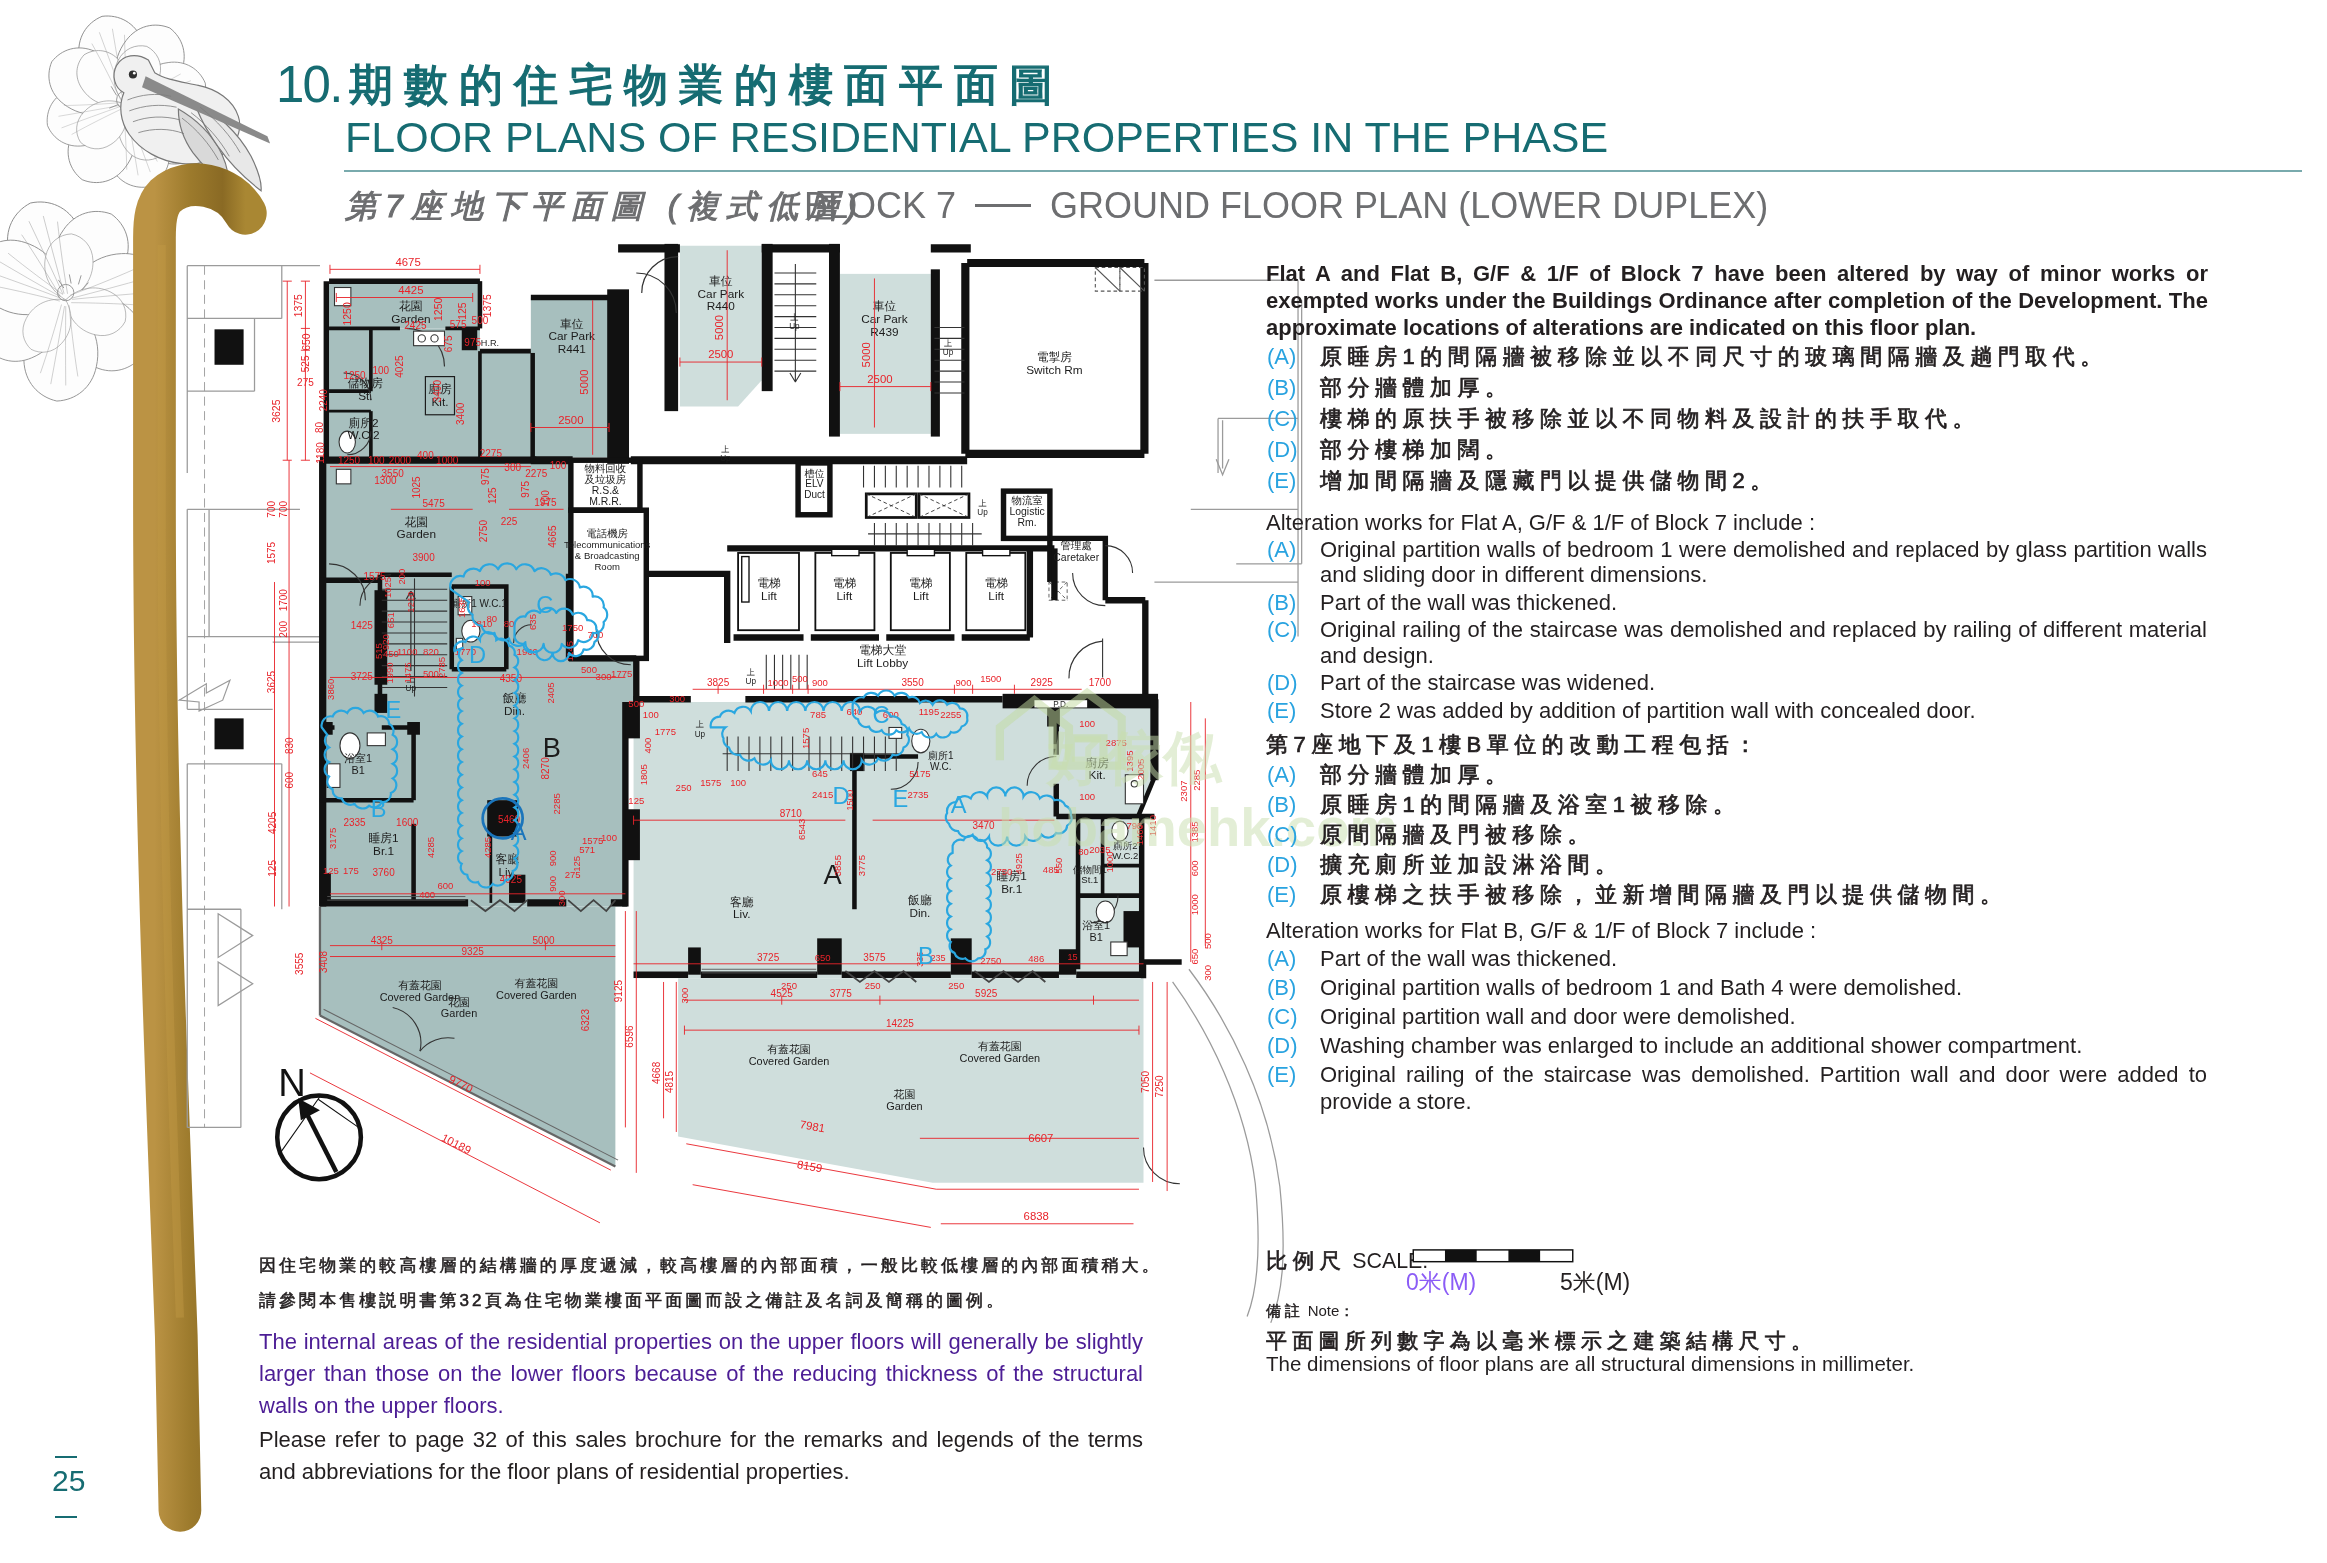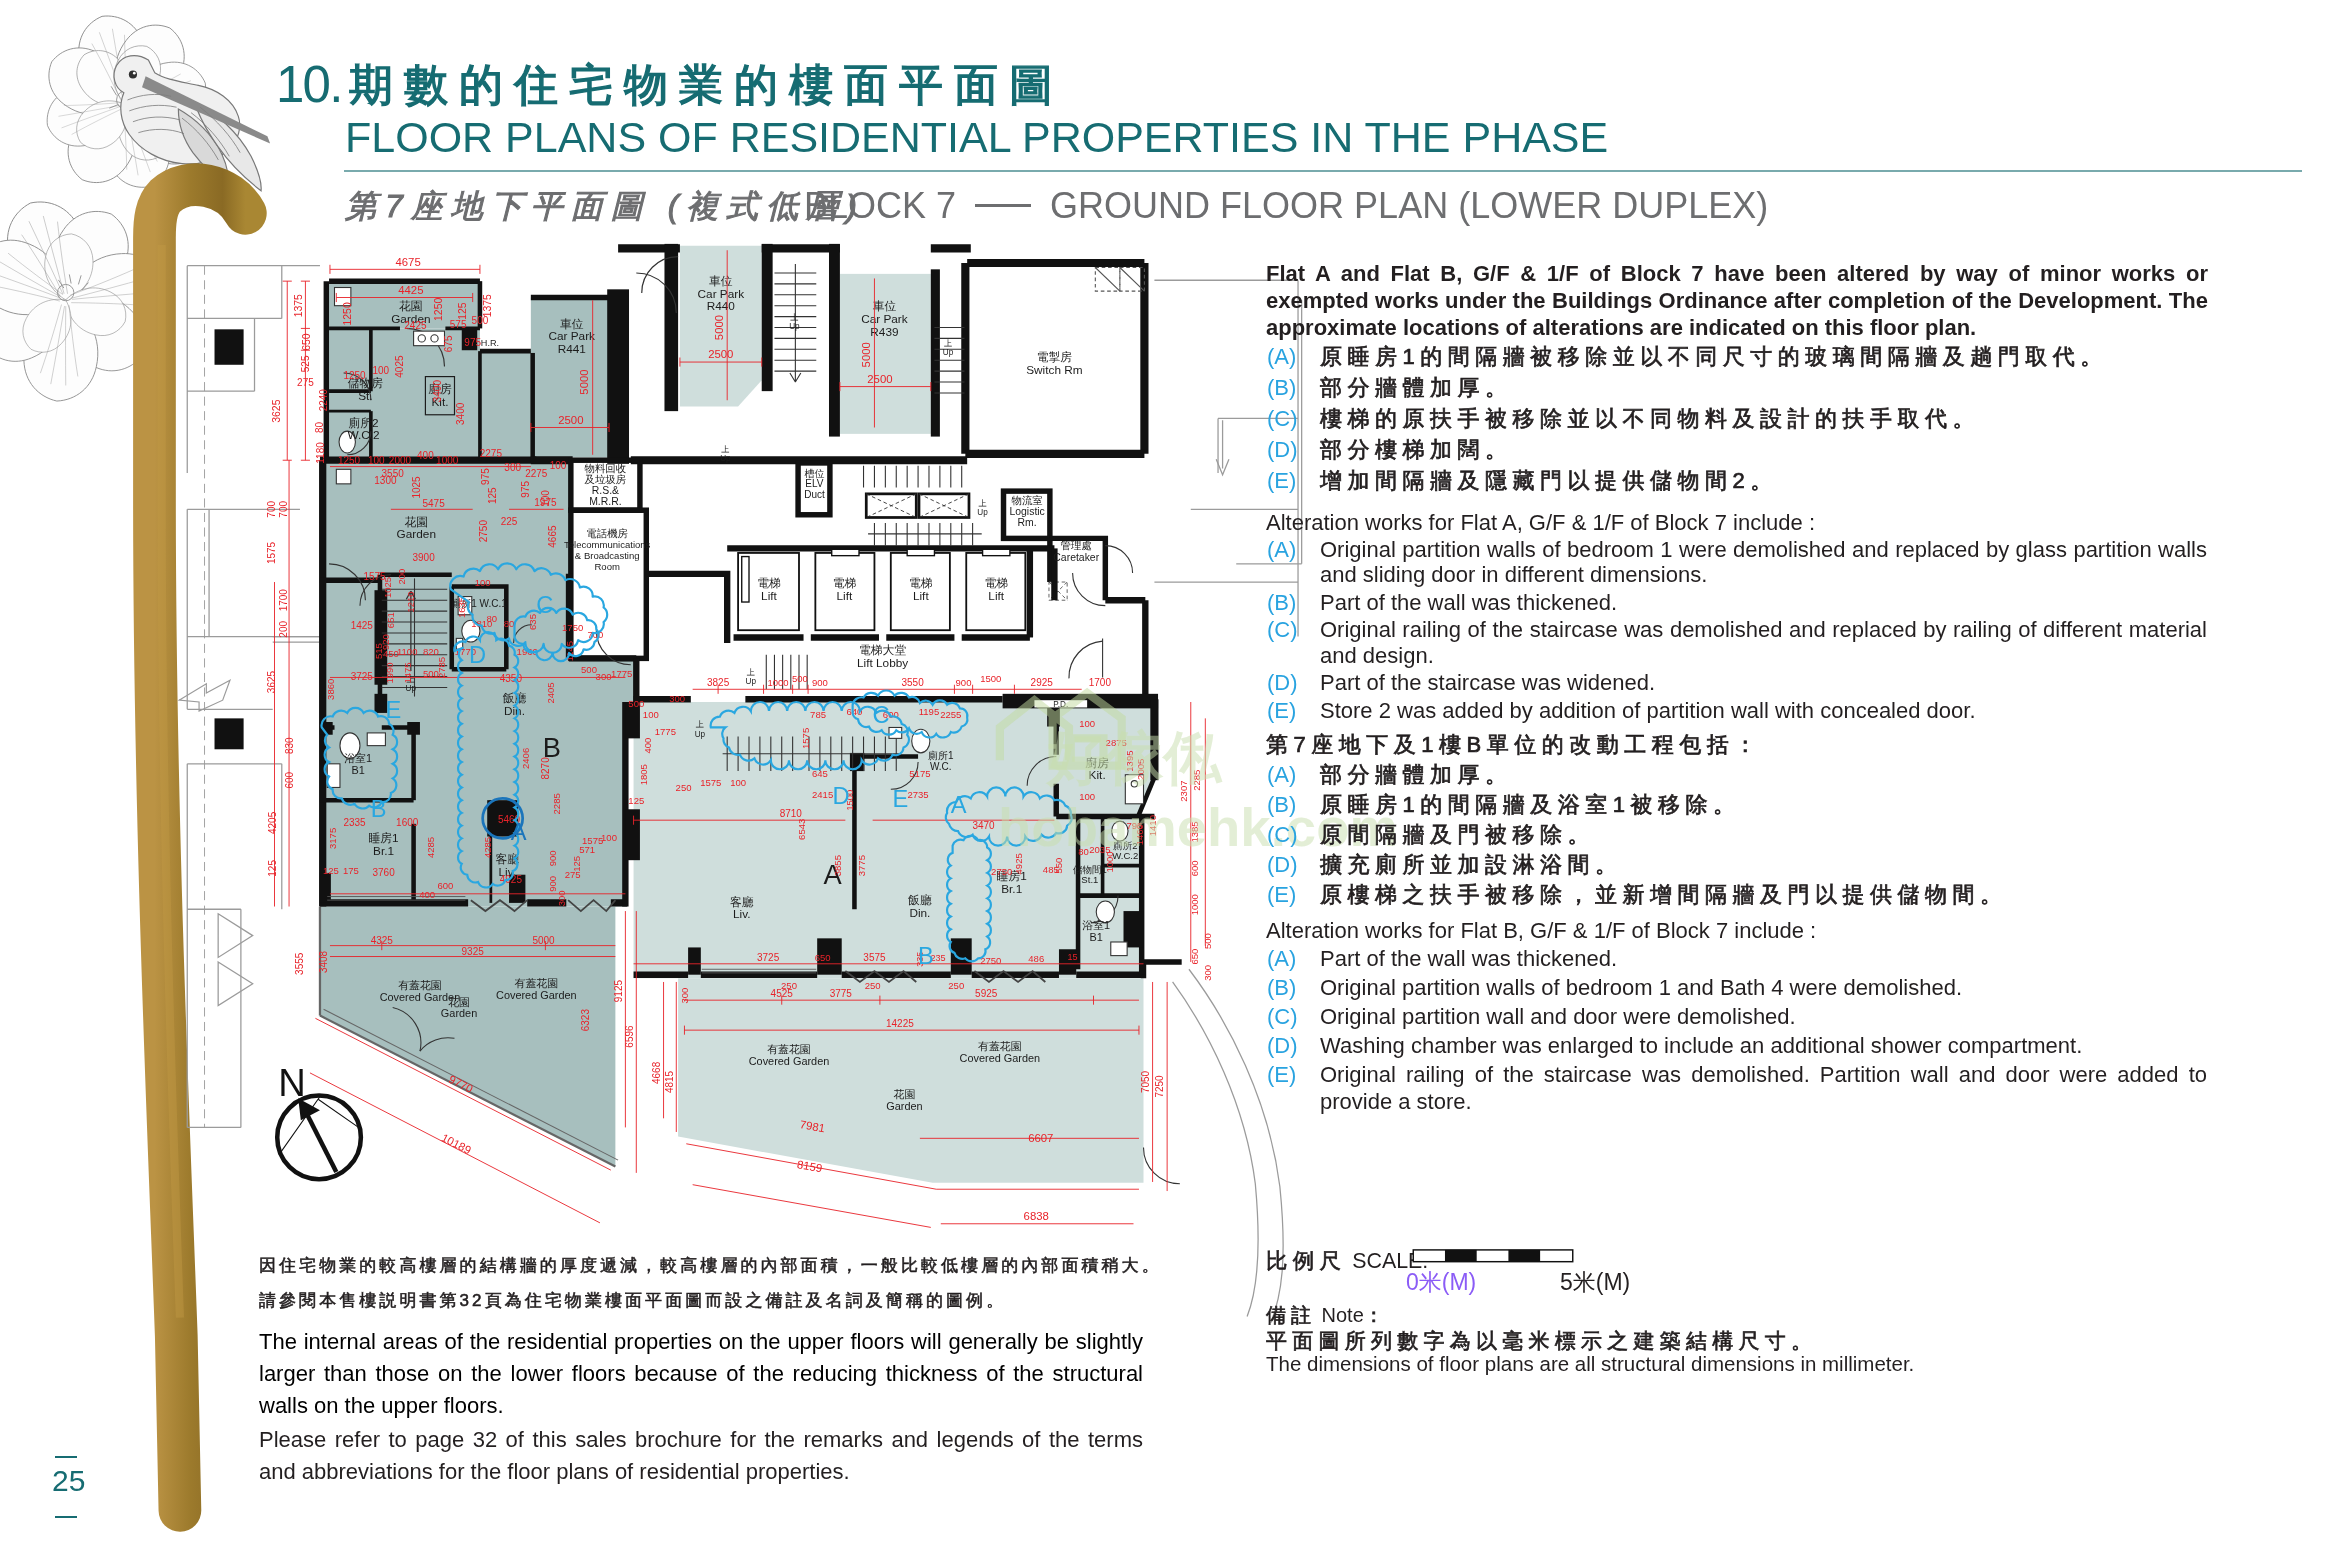--- a/index.html
+++ b/index.html
@@ -1001,24 +1001,24 @@
 </div>
 
 <div class="abs" style="left:1266px;top:1246px;font-size:21.4px;color:#231f20;"><span class="cjk">比例尺</span> SCALE<span style="letter-spacing:-1.8px">:</span></div>
 <svg class="abs" style="left:1412px;top:1249px" width="162" height="14.5" viewBox="0 0 178 16">
 <rect x="1" y="1" width="176" height="13" fill="#ffffff" stroke="#111" stroke-width="1.6"></rect>
 <rect x="36" y="1" width="35" height="13" fill="#111"></rect>
 <rect x="106" y="1" width="35" height="13" fill="#111"></rect>
 </svg>
 <div class="abs" style="left:1406px;top:1267px;font-size:23px;color:#8b5cf6;">0米(M)</div>
 <div class="abs" style="left:1560px;top:1267px;font-size:23px;color:#231f20;">5米(M)</div>
-<div class="abs" style="left:1266px;top:1302px;font-size:20px;color:#231f20;"><span class="cjk">備註</span> Note<span class="cjk">：</span></div>
+<div class="abs" style="left:1266px;top:1302px;font-size:15px;color:#231f20;"><span class="cjk">備註</span> Note<span class="cjk">：</span></div>
 <div class="abs cjk" style="left:1266px;top:1327px;font-size:21px;color:#231f20;">平面圖所列數字為以毫米標示之建築結構尺寸。</div>
 <div class="abs" style="left:1266px;top:1352px;font-size:20.5px;color:#231f20;">The dimensions of floor plans are all structural dimensions in millimeter.</div>
 
 <div class="abs cjk" style="left:259px;top:1248px;width:1091px;font-size:17px;line-height:35px;color:#231f20;letter-spacing:0.18em;">因住宅物業的較高樓層的結構牆的厚度遞減，較高樓層的內部面積，一般比較低樓層的內部面積稍大。<br>請參閱本售樓説明書第32頁為住宅物業樓面平面圖而設之備註及名詞及簡稱的圖例。</div>
-<div class="abs just" style="left:259px;top:1326px;width:884px;font-size:22px;line-height:32px;color:#000000;">The internal areas of the residential properties on the upper floors will generally be slightly larger than those on the lower floors because of the reducing thickness of the structural walls on the upper floors.</div>
+<div class="abs just" style="left:259px;top:1326px;width:884px;font-size:22px;line-height:32px;color:#4c1d95;">The internal areas of the residential properties on the upper floors will generally be slightly larger than those on the lower floors because of the reducing thickness of the structural walls on the upper floors.</div>
 <div class="abs just" style="left:259px;top:1424px;width:884px;font-size:22px;line-height:32px;color:#231f20;">Please refer to page 32 of this sales brochure for the remarks and legends of the terms and abbreviations for the floor plans of residential properties.</div>
 
 <div class="abs" style="left:55px;top:1456px;width:22px;height:2.3px;background:#166c72;"></div>
 <div class="abs teal" style="left:52px;top:1464px;font-size:30px;">25</div>
 <div class="abs" style="left:55px;top:1516px;width:22px;height:2.3px;background:#166c72;"></div>
 
 
 </body></html>

